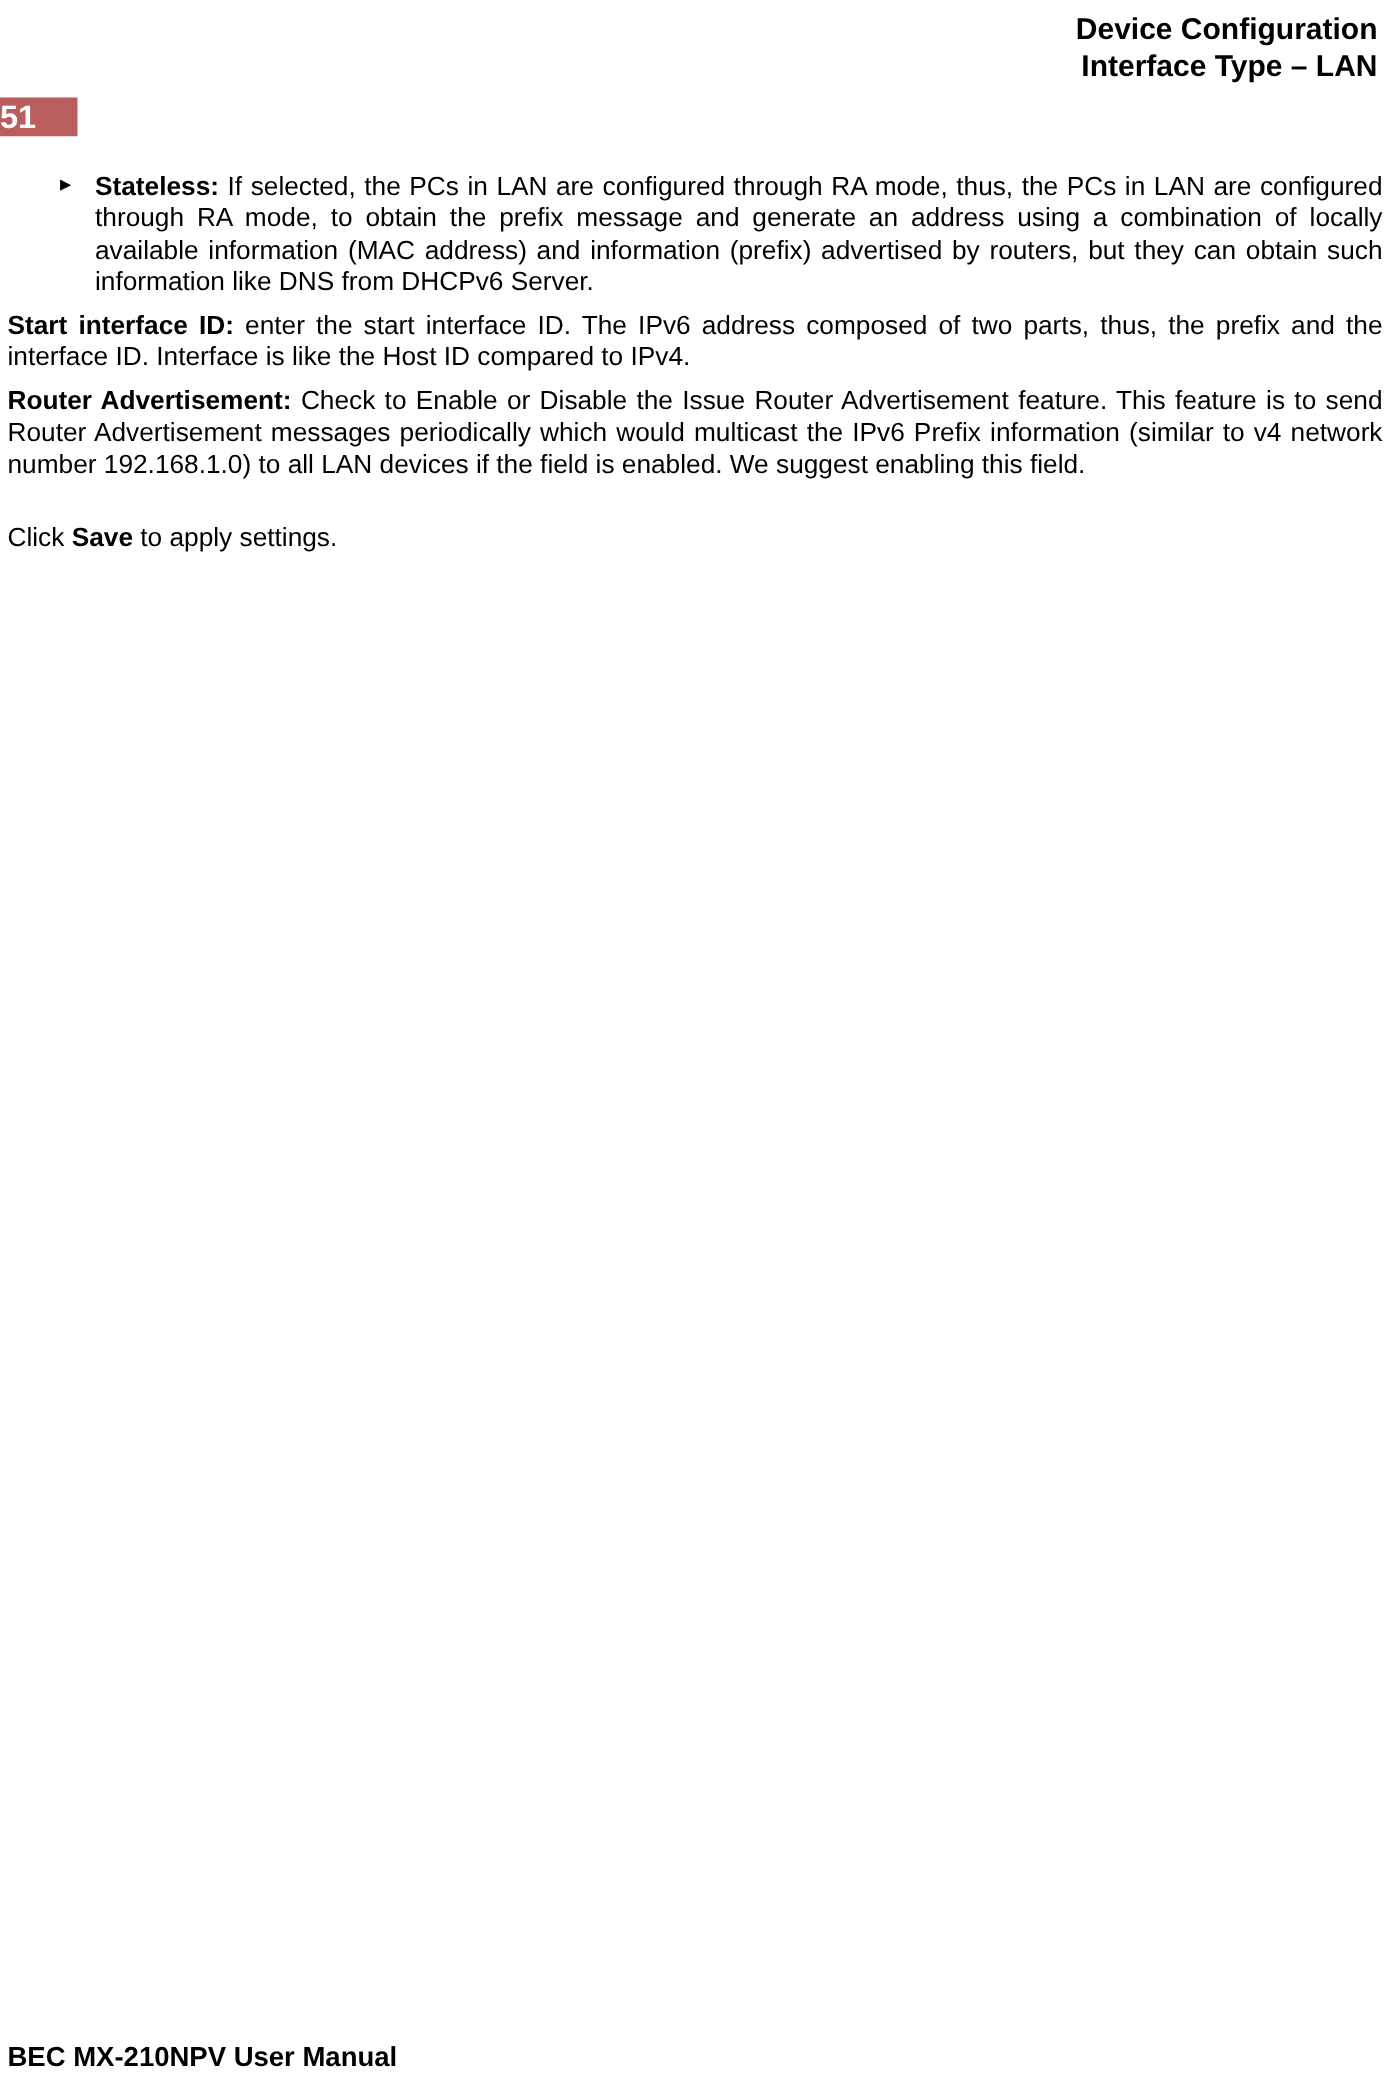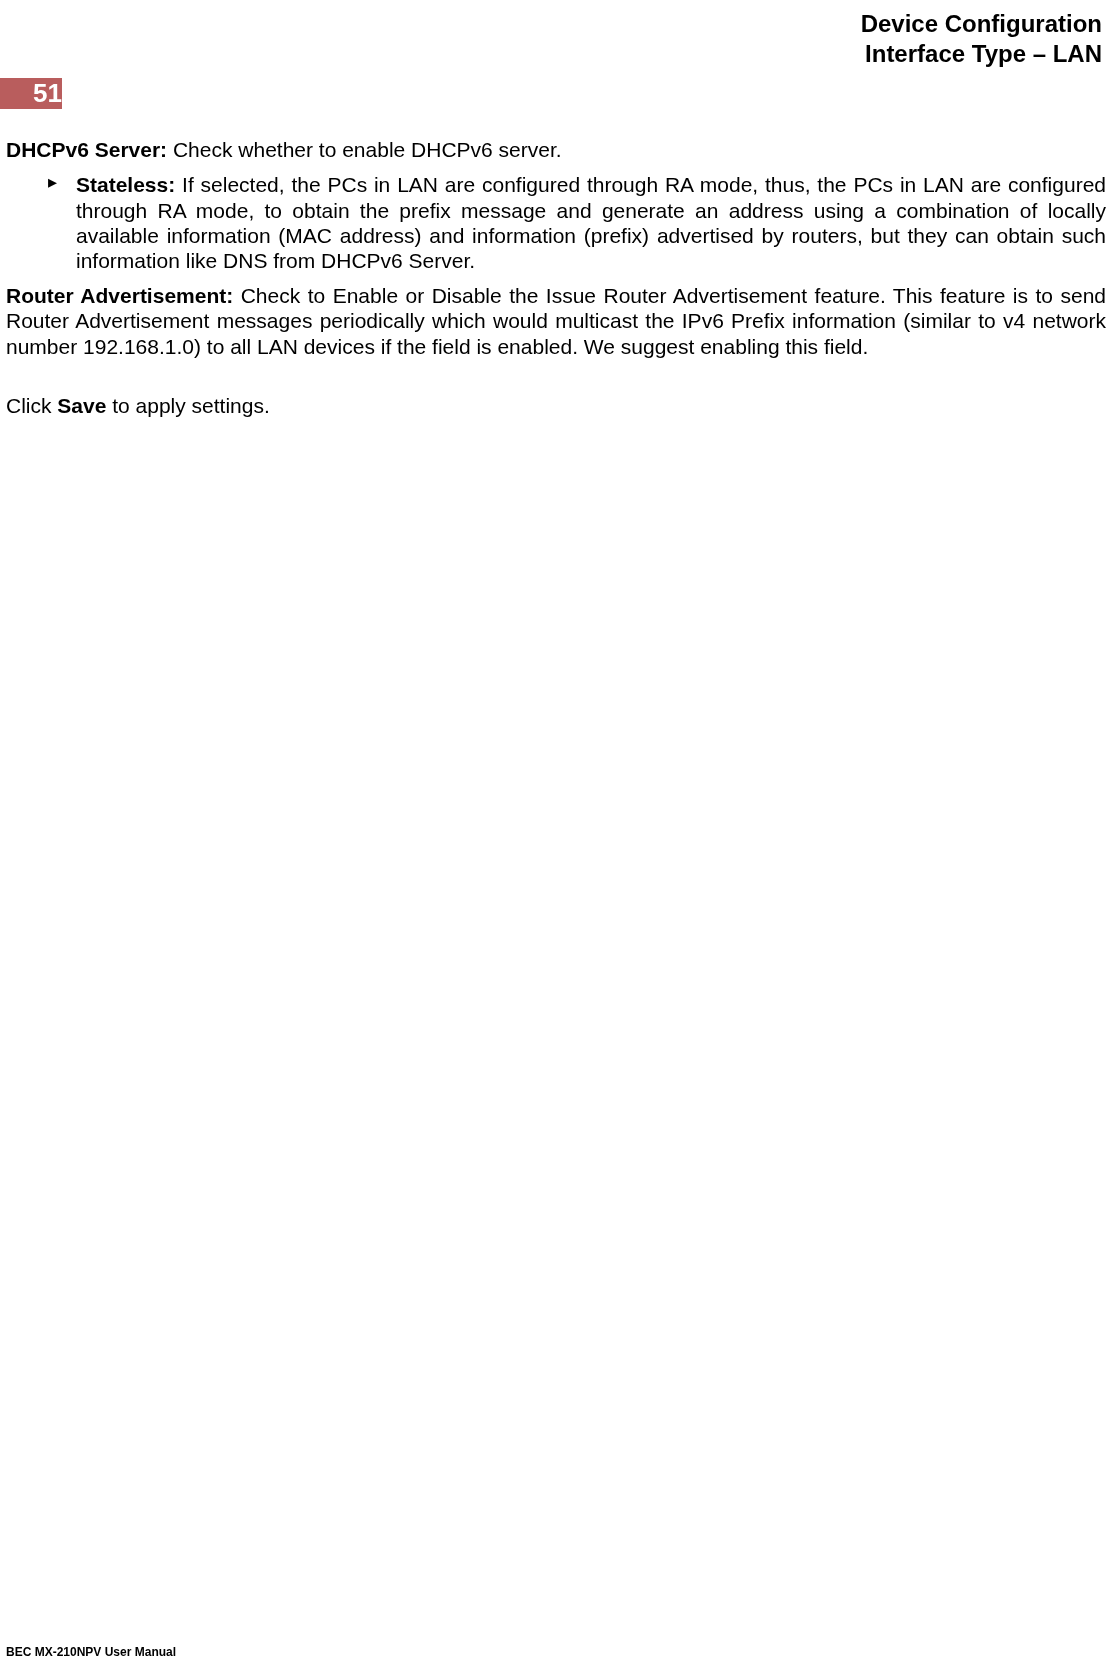--- a/index.html
+++ b/index.html
@@ -35,21 +35,21 @@
       color: #000;
     }
     .page-number-box {
       background-color: #b95d5d;
       color: #fff;
       font-weight: bold;
       font-size: 26px;
       width: 62px;
       display: flex;
       align-items: center;
-      justify-content: flex-end;
+      justify-content: flex-start;
     }
     .content {
       padding: 0 8px 0 6px;
     }
     .para {
       margin-bottom: 10px;
       text-align: justify;
     }
     .bold {
       font-weight: bold;
@@ -71,52 +71,52 @@
       left: 0px;
       top: 0;
       font-size: 18px;
       color: #000;
     }
     .footer {
       position: absolute;
       bottom: 18px;
       left: 6px;
       font-weight: bold;
-      font-size: 12px;
+      font-size: 22px;
     }
     .spacer {
       height: 24px;
     }
   </style>
 </head>
 <body>
 
 <div class="header">
   <div class="header-title">
     <span>Device Configuration</span><br>
     <span>Interface Type – LAN</span>
   </div>
   <div class="page-number-box">
     <span>51</span>
   </div>
 </div>
 
 <div class="content">
 
-  <p class="para">
-    <span class="bold">DHCPv6 Server:</span><span> Check whether to enable DHCPv6 server.</span>
-  </p>
 
 
   <ul class="bullet-list">
     <li class="bullet-item">
       <span class="bold">Stateless:</span><span> If selected, the PCs in LAN are configured through RA mode, thus, the PCs in LAN are configured through RA mode, to obtain the prefix message and generate an address using a combination of locally available information (MAC address) and information (prefix) advertised by routers, but they can obtain such information like DNS from DHCPv6 Server.</span>
     </li>
   </ul>
 
+  <p class="para">
+    <span class="bold">Start interface ID:</span><span> enter the start interface ID. The IPv6 address composed of two parts, thus, the prefix and the interface ID. Interface is like the Host ID compared to IPv4.</span>
+  </p>
 
 
 
   <p class="para">
     <span class="bold">Router Advertisement:</span><span> Check to Enable or Disable the Issue Router Advertisement feature. This feature is to send Router Advertisement messages periodically which would multicast the IPv6 Prefix information (similar to v4 network number 192.168.1.0) to all LAN devices if the field is enabled. We suggest enabling this field.</span>
   </p>
 
   <div class="spacer"></div>
 
   <p class="para">

